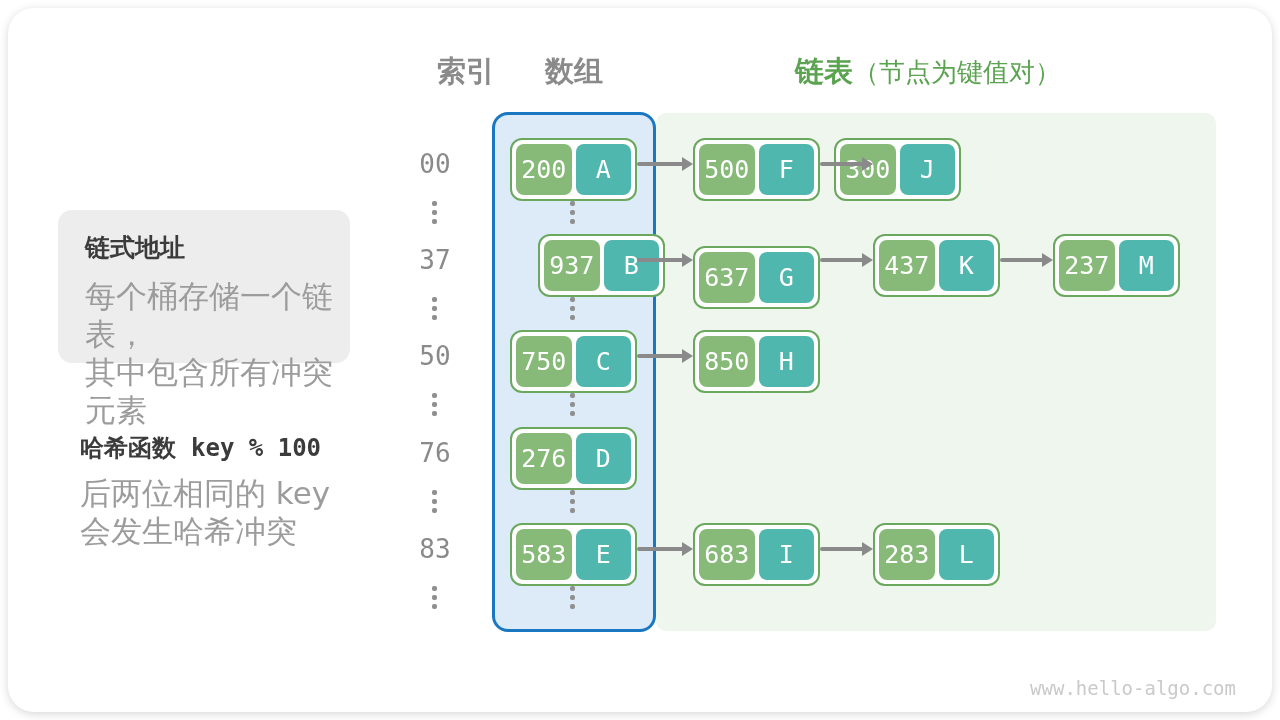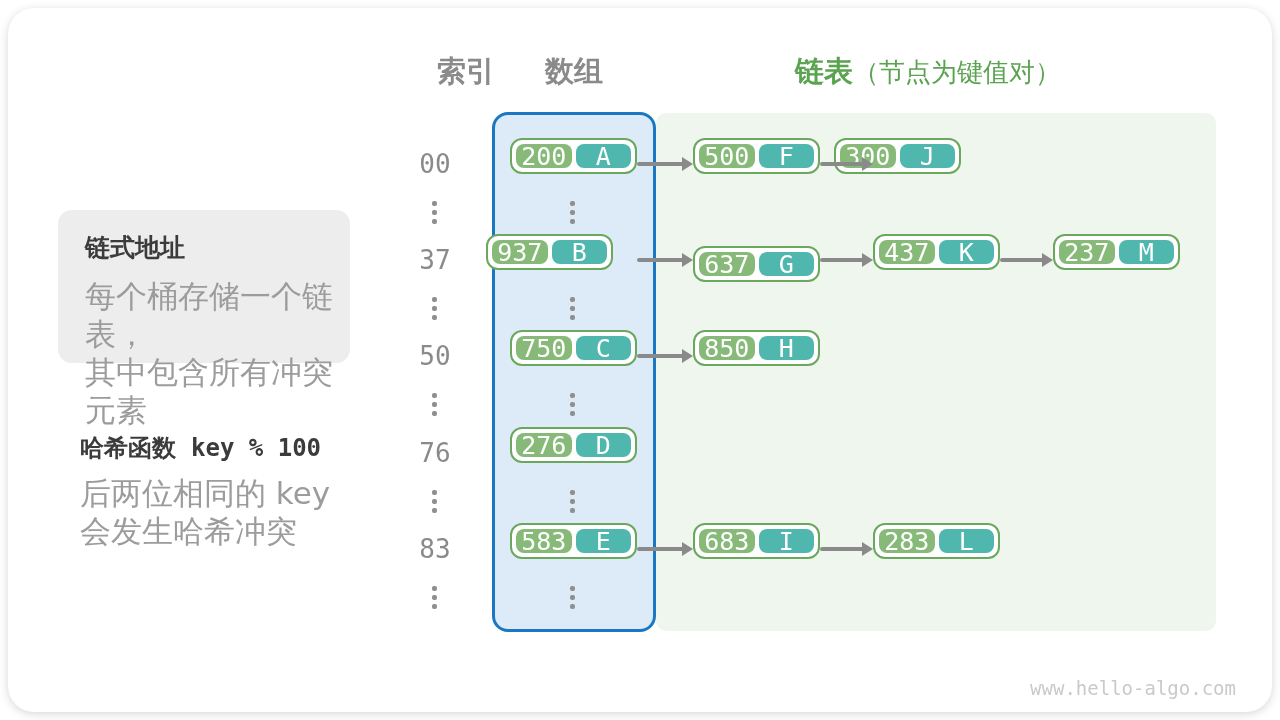--- a/index.html
+++ b/index.html
@@ -26,21 +26,21 @@
   .note-title{font-size:25px;font-weight:bold;color:var(--text-dark);margin-bottom:13px;}
   .note-line{font-size:31px;color:var(--text-gray);line-height:38px;}
   .hash-note{position:absolute;left:80px;top:432px;z-index:5;}
   .hash-title{font-size:24px;font-weight:bold;color:var(--text-dark);margin-bottom:10px;white-space:nowrap;}
   .hash-title .code{font-family:"DejaVu Sans Mono","Liberation Mono",monospace;margin-left:15px;font-size:24px;}
   
   .idx{position:absolute;width:120px;text-align:center;line-height:34px;
         font-family:"DejaVu Sans Mono","Liberation Mono",monospace;font-size:26px;
         color:var(--header-gray);z-index:4;}
   
-  .node{position:absolute;width:127px;height:36px;background:var(--node-fill);
+  .node{position:absolute;width:127px;height:63px;background:var(--node-fill);
         border:2px solid var(--node-border);border-radius:12px;box-sizing:border-box;
         display:flex;gap:4px;padding:4px;z-index:3;}
   .cell{flex:1;border-radius:8px;display:flex;align-items:center;justify-content:center;
         font-family:"DejaVu Sans Mono","Liberation Mono",monospace;font-size:25px;color:#fff;}
   .cell.key{background:var(--key-bg);}
   .cell.val{background:var(--value-bg);}
   
   .vdots{position:absolute;display:flex;flex-direction:column;gap:4px;z-index:2;}
   .vdots i{width:5px;height:5px;border-radius:40%;background:var(--dots);display:block;}
   
@@ -95,21 +95,21 @@
       </div>
       <div class="node" style="left: 834px; top: 138px;">
         <div class="cell key">300</div>
         <div class="cell val">J</div>
       </div>
       <div class="arrow" style="left: 820px; top: 157px; width: 53px;">
         <i class="shaft" style="width: 44px;"></i>
         <i class="head"></i>
       </div>
       <div class="idx" style="left: 375px; top: 243px;">37</div>
-      <div class="node" style="left: 486px; top: 234px; text-align: right;">
+      <div class="node" style="left: 538px; top: 234px; text-align: right;">
         <div class="cell key">937</div>
         <div class="cell val">B</div>
       </div>
       <div class="node" style="left: 693px; top: 246px; border-radius: 12px;">
         <div class="cell key">637</div>
         <div class="cell val">G</div>
       </div>
       <div class="arrow" style="left: 637px; top: 253px; width: 56px;">
         <i class="shaft" style="width: 47px;"></i>
         <i class="head"></i>

